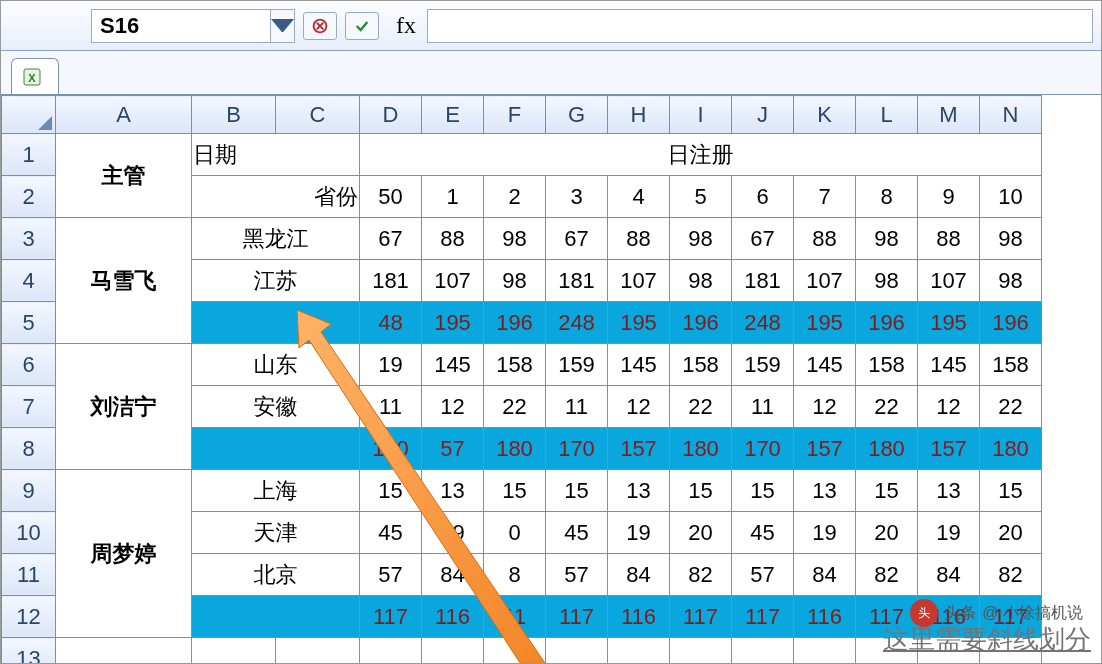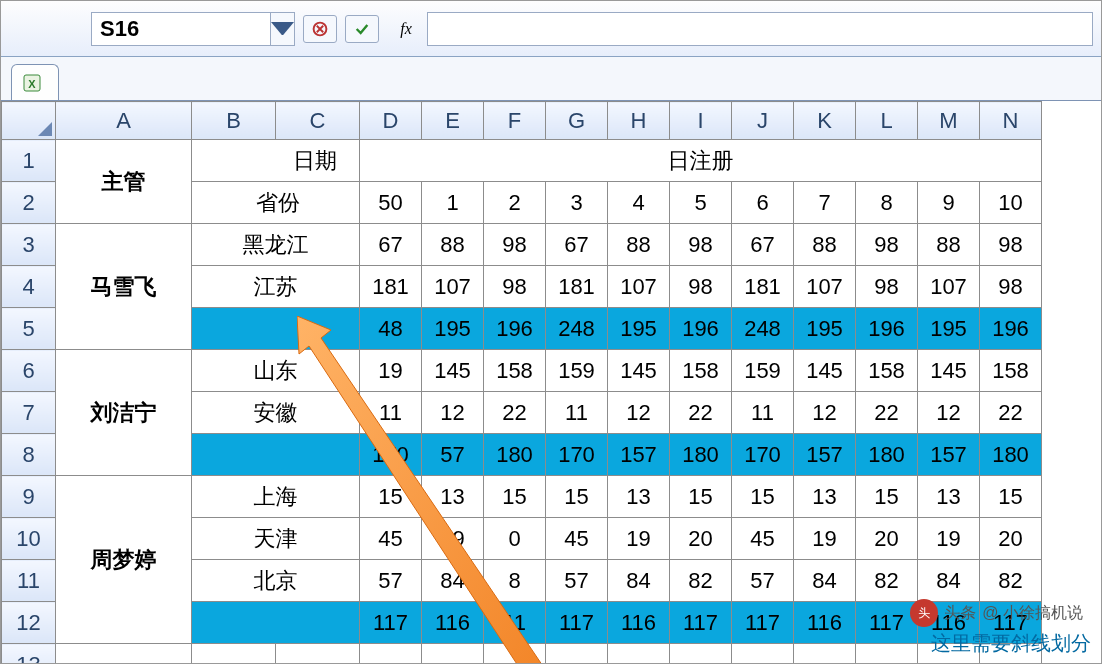--- a/index.html
+++ b/index.html
@@ -1,43 +1,43 @@
 <!DOCTYPE html>
 <html><head>
 <meta charset="utf-8">
 <style>
   * { box-sizing: border-box; }
   body { margin:0; font-family: "Microsoft YaHei", Arial, sans-serif; font-size:22px; background:#fff; color:#000; }
   .shell { width:1102px; height:664px; position:relative; overflow:hidden; border:1px solid #999; background:#fff; }
-  .namebar { display:flex; align-items:center; height:56px; border-bottom:1px solid #8aa3c3; background:linear-gradient(#fdfdfe,#e7eefb); }
+  .namebar { display:flex; align-items:center; height:50px; border-bottom:1px solid #8aa3c3; background:linear-gradient(#fdfdfe,#e7eefb); }
   .namebox { margin-left:90px; width:180px; height:34px; background:#fff; border:1px solid #9aaac4; display:flex; align-items:center; padding:0 8px; font-weight:600; }
   .namedrop { width:24px; height:34px; border:1px solid #9aaac4; border-left:none; display:flex; align-items:center; justify-content:center; background:#f5f8fd; }
   .smallbtn { width:34px; height:28px; margin-left:8px; border:1px solid #9aaac4; border-radius:3px; background:#f5f8fd; display:flex; align-items:center; justify-content:center; }
   .smallbtn svg { width:16px; height:16px; }
-  .fxlabel { width:42px; text-align:center; font-style:italic; font-family:Georgia,serif; font-size:16px; margin-left:6px; }
+  .fxlabel { width:42px; text-align:center; font-family:Georgia,serif; font-size:24px; margin-left:6px; }
   .formulaempty { flex:1; height:34px; border:1px solid #9aaac4; background:#fff; margin-right:8px; }
   .doctab { display:flex; align-items:flex-end; height:44px; padding-left:10px; border-bottom:1px solid #7e93b4; background:#f4f7fc; }
   .doctab .tab { display:flex; align-items:center; height:36px; padding:0 10px; border:1px solid #7e93b4; border-bottom:none; border-radius:6px 6px 0 0; background:#fefefe; font-size:21px; font-weight:600; color:#003a8f; }
   .doctab .tab svg { width:20px; height:20px; margin-right:6px; }
   .gridwrap { position:relative; overflow:hidden; }
   table { border-collapse:collapse; table-layout:fixed; }
   th, td { border:1px solid #8c8c8c; text-align:center; height:42px; font-size:22px; }
   th.colhead { background:linear-gradient(#f3f7ff,#dbe6f8); color:#2a456a; font-weight:400; height:38px; }
   th.rowhead { background:linear-gradient(#f3f7ff,#dbe6f8); color:#2a456a; font-weight:400; width:54px; }
   .corner { background:linear-gradient(#f3f7ff,#dbe6f8); width:54px; height:38px; position:relative; }
   .corner::after { content:""; position:absolute; right:3px; bottom:3px; width:0;height:0; border-style:solid; border-width:0 0 14px 14px; border-color:transparent transparent #6c88b4 transparent; }
   .merged { vertical-align:middle;font-weight:bold; }
-  .rightalign { text-align:right; padding-right:22px; }
-  .leftalign  { text-align:center; padding-left:6px;font-family:Liberation Mono, monospace; }
-  .hl { background:#0aa7de; color:#000000; }
+  .rightalign { text-align:left; padding-right:22px; }
+  .leftalign  { text-align:right; padding-left:6px;font-family:Liberation Mono, monospace; }
+  .hl { background:#0aa7de; color:#7f1d1d; }
   .colA { width:136px; }
   .colB { width:84px; }
   .colC { width:84px; }
   .colD,.colE,.colF,.colG,.colH,.colI,.colJ,.colK,.colL,.colM,.colN { width:62px; }
-  .annot { position:absolute; right:10px; bottom:6px; color:#0369a1; font-size:20px; pointer-events:none; }
+  .annot { position:absolute; right:10px; bottom:6px; color:#737373; font-size:26px; pointer-events:none;text-decoration:underline; }
   .arrow { position:absolute; left:296px; top:215px; width:320px; height:440px; pointer-events:none; }
   .watermark { position:absolute; right:18px; bottom:36px; display:flex; align-items:center; gap:6px; color:#555; font-size:16px; pointer-events:none; }
   .watermark .avatar { width:28px;height:28px;border-radius:50%; background:#c5392e; display:flex; align-items:center;justify-content:center;color:#fff;font-size:12px;}
 </style>
 </head>
 <body>
 
 <div class="shell">
 
   <div class="namebar">

